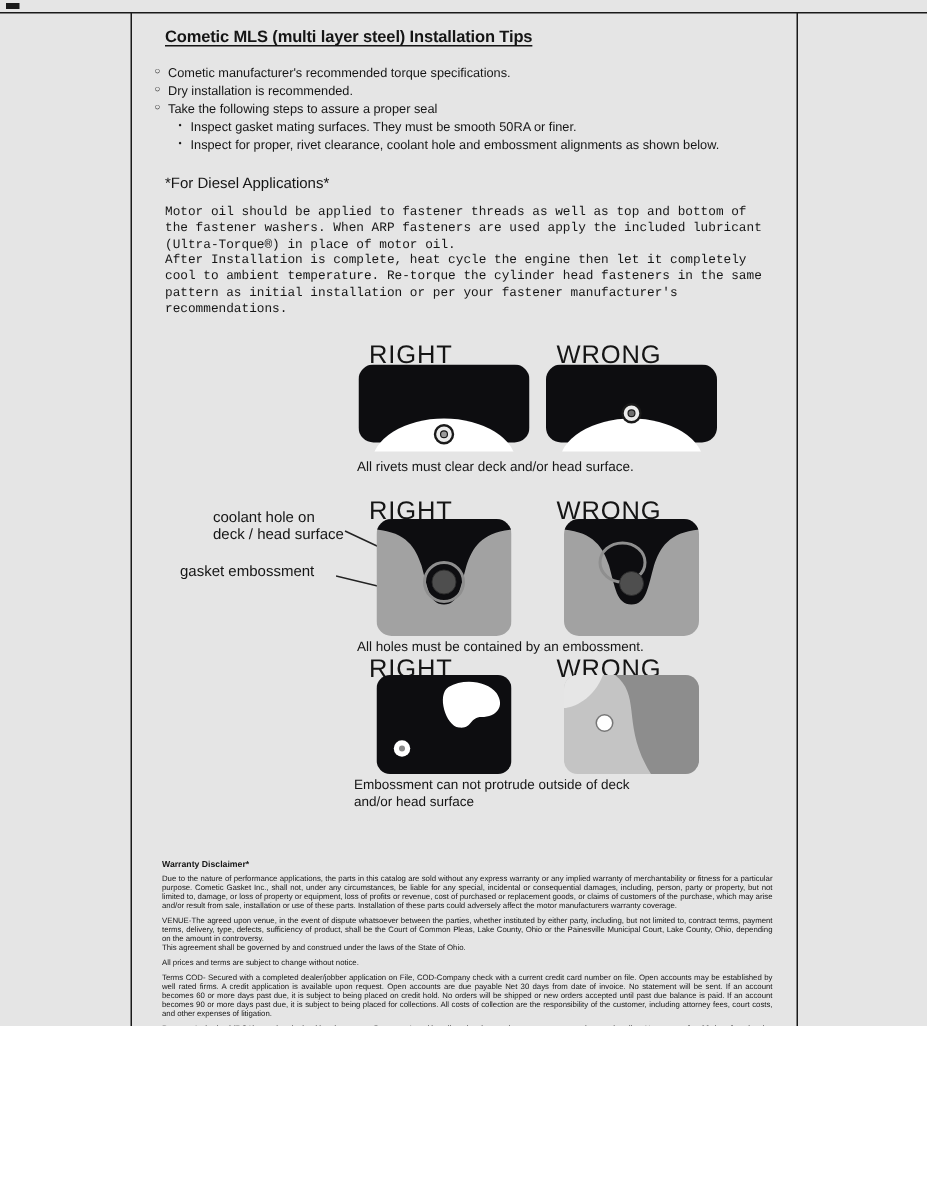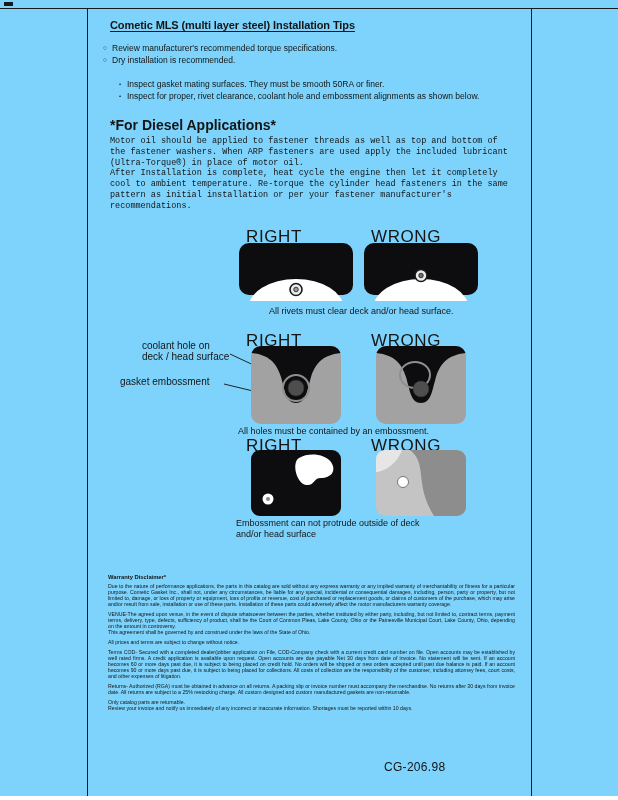--- a/index.html
+++ b/index.html
@@ -1,36 +1,36 @@
 <!DOCTYPE html>
 <html><head>
 <meta charset="utf-8">
 <style>
   * { margin:0; padding:0; box-sizing:border-box; }
   html,body { width:618px; height:800px; background:#ffffff; }
   body { font-family:"Liberation Sans", sans-serif; color:#151515; }
-  .page { position:relative; width:618px; height:796px; background:#7dd3fc; overflow:hidden; }
+  .page { position:relative; width:618px; height:684px; background:#e5e5e5; overflow:hidden; }
 
   .reg-mark { position:absolute; left:4px; top:2px; width:9px; height:4px; background:#1a1a1a; }
   .frame-top { position:absolute; left:0; top:8px; width:618px; height:1px; background:#1a1a1a; }
   .frame-left { position:absolute; left:87px; top:8px; width:1px; bottom:0; background:#1a1a1a; }
   .frame-right { position:absolute; left:531px; top:8px; width:1px; bottom:0; background:#1a1a1a; }
 
   .title { position:absolute; left:110px; top:19px; font-size:11px; letter-spacing:-0.1px;
            font-weight:bold; text-decoration:underline; text-underline-offset:2px; white-space:nowrap; }
 
   ul { list-style:none; }
   .tips { position:absolute; left:103px; top:42px; font-size:8.5px; line-height:12px; }
   .tips li { position:relative; padding-left:9px; white-space:nowrap; }
   .tips .m1 { position:absolute; left:0; top:0; font-size:6.5px; line-height:12px; }
   .subtips { position:absolute; left:119px; top:78px; font-size:8.5px; line-height:12px; }
   .subtips li { position:relative; padding-left:8px; white-space:nowrap; }
   .subtips .m2 { position:absolute; left:0; top:0; font-size:6px; line-height:12px; }
 
-  .diesel-h { position:absolute; left:110px; top:117px; font-size:14px; font-weight:bold; }
+  .diesel-h { position:absolute; left:110px; top:117px; font-size:10px; font-weight:normal; }
   .para { position:absolute; left:110px; width:404px; font-size:8.5px; line-height:11px;font-family:Liberation Mono, monospace; }
   #para1 { top:136px; }
   #para2 { top:168px; }
   #para3 { top:207px; }
 
   .col-label { position:absolute; width:100px; text-align:left; font-size:17px; letter-spacing:0.6px; }
   .shape { position:absolute; line-height:0; }
   .caption { position:absolute; font-size:9px; line-height:11px; }
   .ann { position:absolute; font-size:10px; line-height:10.5px; }
   .connectors { position:absolute; }
@@ -49,25 +49,29 @@
   <div class="reg-mark"></div>
   <div class="frame-top"></div>
   <div class="frame-left"></div>
   <div class="frame-right"></div>
 
   <h1 class="title">Cometic MLS (multi layer steel) Installation Tips</h1>
 
   <ul class="tips">
     <li>
       <span class="m1">○</span>
-      <span>Review manufacturer's recommended torque specifications.</span>
+      <span>Cometic manufacturer's recommended torque specifications.</span>
     </li>
     <li>
       <span class="m1">○</span>
       <span>Dry installation is recommended.</span>
+    </li>
+    <li>
+      <span class="m1">○</span>
+      <span>Take the following steps to assure a proper seal</span>
     </li>
   </ul>
 
   <ul class="subtips">
     <li>
       <span class="m2">•</span>
       <span>Inspect gasket mating surfaces.  They must be smooth 50RA or finer.</span>
     </li>
     <li>
       <span class="m2">•</span>
@@ -91,21 +95,21 @@
     </svg>
   </div>
   <div class="shape" style="left:364px; top:243px;">
     <svg width="114" height="58" viewBox="0 0 114 58">
       <rect x="0" y="0" width="114" height="52" rx="10" fill="#0d0d10"></rect>
       <ellipse cx="57" cy="66" rx="48" ry="30" fill="#ffffff"></ellipse>
       <circle cx="57" cy="32.5" r="6" fill="#ececec" stroke="#1a1a1a" stroke-width="1.6"></circle>
       <circle cx="57" cy="32.5" r="2.3" fill="#6e6e6e" stroke="#1a1a1a" stroke-width="0.8"></circle>
     </svg>
   </div>
-  <div class="caption" style="left:238px; top:306px;margin-left:31px;">All rivets must clear deck and/or head surface.</div>
+  <div class="caption" style="left:238px; top:306px;">All rivets must clear deck and/or head surface.</div>
 
   <div class="col-label" style="left:246px; top:331px;">RIGHT</div>
   <div class="col-label" style="left:371px; top:331px;">WRONG</div>
 
   <div class="ann" style="left:142px; top:341px; width:92px;">
     <div>coolant hole on</div>
     <div>deck / head surface</div>
   </div>
   <div class="ann" style="left:120px; top:377px;">gasket embossment</div>
   <svg class="connectors" style="left:224px; top:344px;" width="80" height="62">

